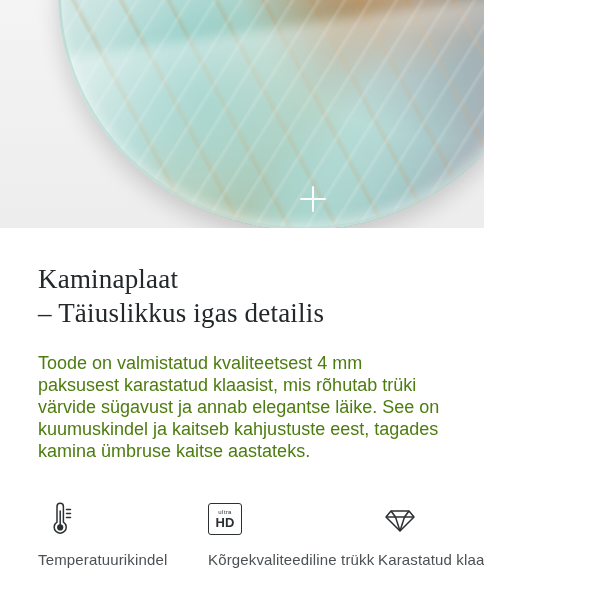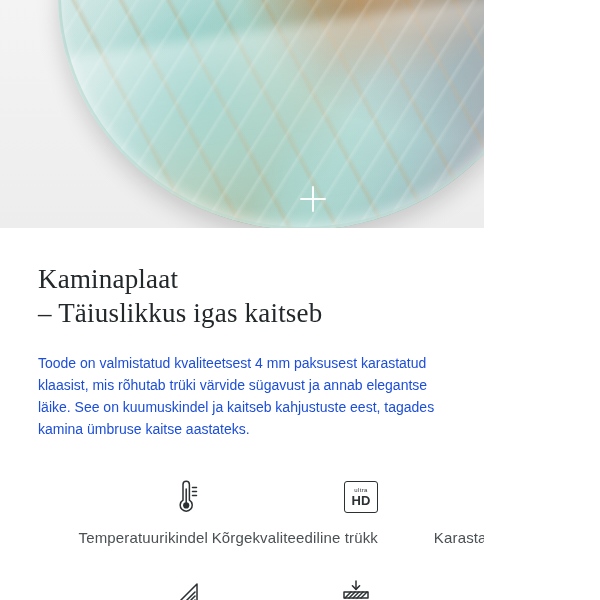--- a/index.html
+++ b/index.html
@@ -133,39 +133,39 @@
     font-size: 27px;
     line-height: 34px;
     color: #23282b;
     font-weight: 400;
     margin: 16px 0 0 0;
     letter-spacing: 0.2px;
   }
   .headline .line2 { display: block; }
   .body-copy {
     margin: 22px 0 0 0;
-    font-size: 14px;
+    font-size: 18px;
     line-height: 22px;
-    color: #1d4ed8;
+    color: #4d7c0f;
     max-width: 530px;
   }
 
   
   .features {
     margin-top: 34px;
     display: grid;
     grid-template-columns: repeat(3, 1fr);
     grid-row-gap: 26px;
     justify-items: center;
   }
   .feature {
     width: 170px;
     display: flex;
     flex-direction: column;
-    align-items: flex-end;
+    align-items: flex-start;
   }
   .feature-icon {
     height: 46px;
     display: flex;
     align-items: center;
     justify-content: center;
   }
   .feature-label {
     margin-top: 9px;
     font-size: 15px;
@@ -210,21 +210,21 @@
       <div class="plate-gloss"></div>
       <div class="plate-rim"></div>
     </div>
     <div class="hero-sparkle"></div>
   </div>
 
   <div class="content">
 
     <h1 class="headline">
       <span>Kaminaplaat</span>
-      <span class="line2">– Täiuslikkus igas kaitseb</span>
+      <span class="line2">– Täiuslikkus igas detailis</span>
     </h1>
 
     <p class="body-copy">Toode on valmistatud kvaliteetsest 4 mm paksusest karastatud klaasist, mis rõhutab trüki värvide sügavust ja annab elegantse läike. See on kuumuskindel ja kaitseb kahjustuste eest, tagades kamina ümbruse kaitse aastateks.</p>
 
     <div class="features">
 
       <div class="feature">
         <div class="feature-icon">
           <svg width="44" height="44" viewBox="0 0 44 44" fill="none" stroke="#2b3033" stroke-width="1.5" stroke-linecap="round">
             <path d="M19 9.5a3.2 3.2 0 0 1 6.4 0v15.6a6 6 0 1 1-6.4 0z"></path>

